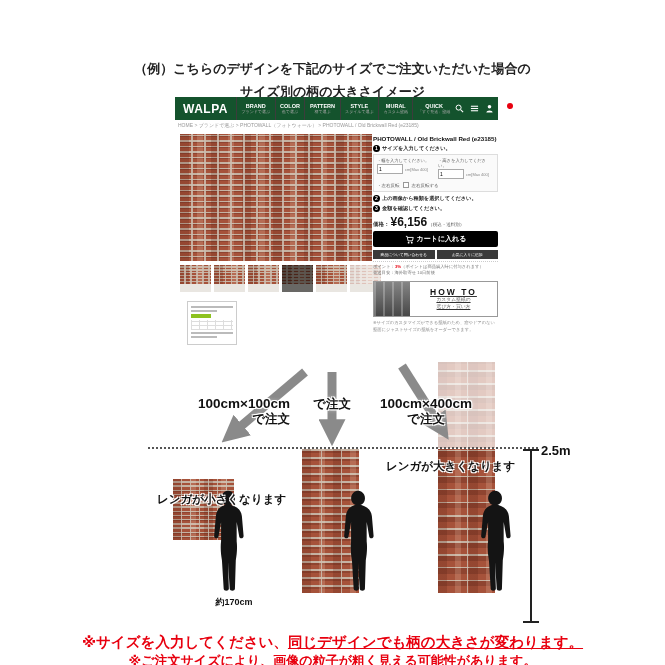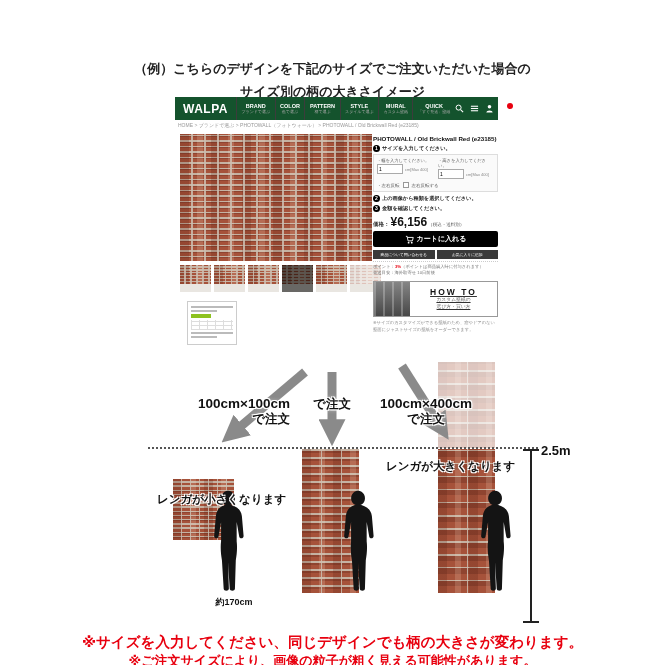--- a/index.html
+++ b/index.html
@@ -134,21 +134,21 @@
             font-size:9px;font-weight:bold;color:#111;}
   .measure-line{position:absolute;left:530px;top:449px;width:2px;height:174px;background:#222;}
   .measure-cap{position:absolute;left:523px;width:16px;height:2px;background:#222;}
   .mc-top{top:449px;} .mc-bot{top:621px;}
   .wall-h{position:absolute;left:541px;top:443px;font-size:13px;font-weight:bold;color:#111;}
 
   
   .warn{position:absolute;left:0;width:100%;text-align:center;font-weight:bold;color:#e8000f;}
   .warn1{top:633px;font-size:14.5px;}
   .warn2{top:652px;font-size:13px;}
-  .warn-u{}
+  .warn-u{text-decoration:underline;}
 </style>
 </head>
 <body>
 
 <div class="page">
 
   <div class="subtitle">
     <div>（例）こちらのデザインを下記のサイズでご注文いただいた場合の</div>
     <div>サイズ別の柄の大きさイメージ</div>
   </div>

